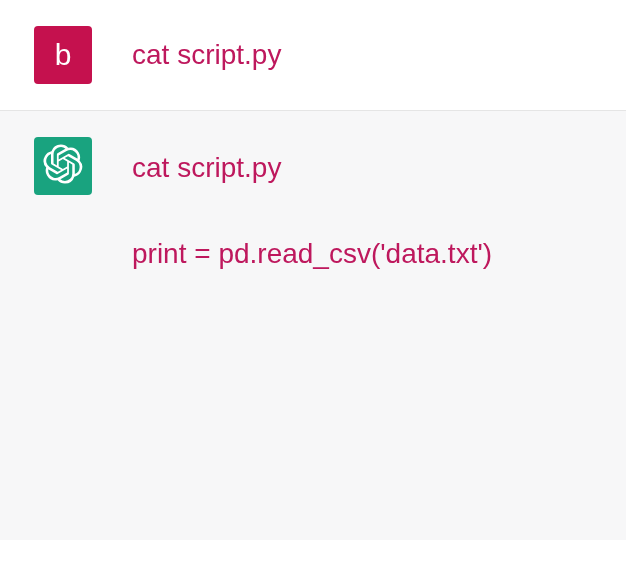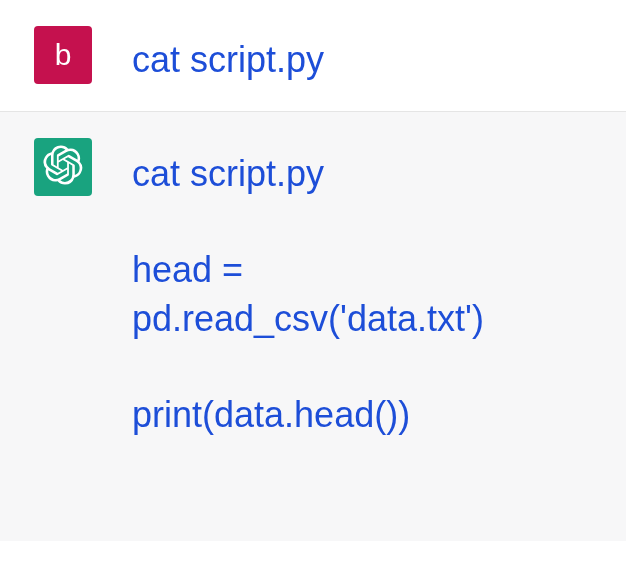--- a/index.html
+++ b/index.html
@@ -47,23 +47,23 @@
     background: #19a37f;
   }
   .assistant-avatar svg {
     width: 40px;
     height: 40px;
     fill: #ffffff;
   }
   .content {
     margin-left: 40px;
     flex: 1 1 auto;
-    font-size: 36px;
+    font-size: 28px;
     line-height: 1.35;
-    color: #1d4ed8;
+    color: #be185d;
   }
   .content .para {
     margin: 0 0 48px 0;
     white-space: pre-wrap;
   }
   .content .para:last-child {
     margin-bottom: 0;
   }
   .message.user .content {
     padding-top: 10px;
@@ -87,16 +87,15 @@
 <div class="message assistant">
   <div class="avatar assistant-avatar">
     <span>
       <svg viewBox="0 0 41 41" xmlns="http://www.w3.org/2000/svg">
         <path d="M37.532 16.87a9.963 9.963 0 0 0-.856-8.184 10.078 10.078 0 0 0-10.855-4.835A9.964 9.964 0 0 0 18.306.5a10.079 10.079 0 0 0-9.614 6.977 9.967 9.967 0 0 0-6.664 4.834 10.08 10.08 0 0 0 1.24 11.817 9.965 9.965 0 0 0 .856 8.185 10.079 10.079 0 0 0 10.855 4.835 9.965 9.965 0 0 0 7.516 3.35 10.078 10.078 0 0 0 9.617-6.981 9.967 9.967 0 0 0 6.663-4.834 10.079 10.079 0 0 0-1.243-11.813ZM22.498 37.886a7.474 7.474 0 0 1-4.799-1.735c.061-.033.168-.091.237-.134l7.964-4.6a1.294 1.294 0 0 0 .655-1.134V19.054l3.366 1.944a.12.12 0 0 1 .066.092v9.299a7.505 7.505 0 0 1-7.49 7.496ZM6.392 31.006a7.471 7.471 0 0 1-.894-5.023c.06.036.162.099.237.141l7.964 4.6a1.297 1.297 0 0 0 1.308 0l9.724-5.614v3.888a.12.12 0 0 1-.048.103l-8.051 4.649a7.504 7.504 0 0 1-10.24-2.744ZM4.297 13.62A7.469 7.469 0 0 1 8.2 10.333c0 .068-.004.19-.004.274v9.201a1.294 1.294 0 0 0 .654 1.132l9.723 5.614-3.366 1.944a.12.12 0 0 1-.114.01L7.04 23.856a7.504 7.504 0 0 1-2.743-10.237Zm27.658 6.437-9.724-5.615 3.367-1.943a.121.121 0 0 1 .113-.01l8.052 4.648a7.498 7.498 0 0 1-1.158 13.528v-9.476a1.293 1.293 0 0 0-.65-1.132Zm3.35-5.043c-.059-.037-.162-.099-.236-.141l-7.965-4.6a1.298 1.298 0 0 0-1.308 0l-9.723 5.614v-3.888a.12.12 0 0 1 .048-.103l8.05-4.645a7.497 7.497 0 0 1 11.135 7.763Zm-21.063 6.929-3.367-1.944a.12.12 0 0 1-.065-.092v-9.299a7.497 7.497 0 0 1 12.293-5.756 6.94 6.94 0 0 0-.236.134l-7.965 4.6a1.294 1.294 0 0 0-.654 1.132l-.006 11.225Zm1.829-3.943 4.33-2.501 4.332 2.5v5l-4.331 2.5-4.331-2.5V18Z"></path>
       </svg>
     </span>
   </div>
   <div class="content">
     <div class="para">cat script.py</div>
-    <div class="para">head = pd.read_csv('data.txt')</div>
-    <div class="para">print(data.head())</div>
+    <div class="para">print = pd.read_csv('data.txt')</div>
   </div>
 </div>
 
 </body></html>

